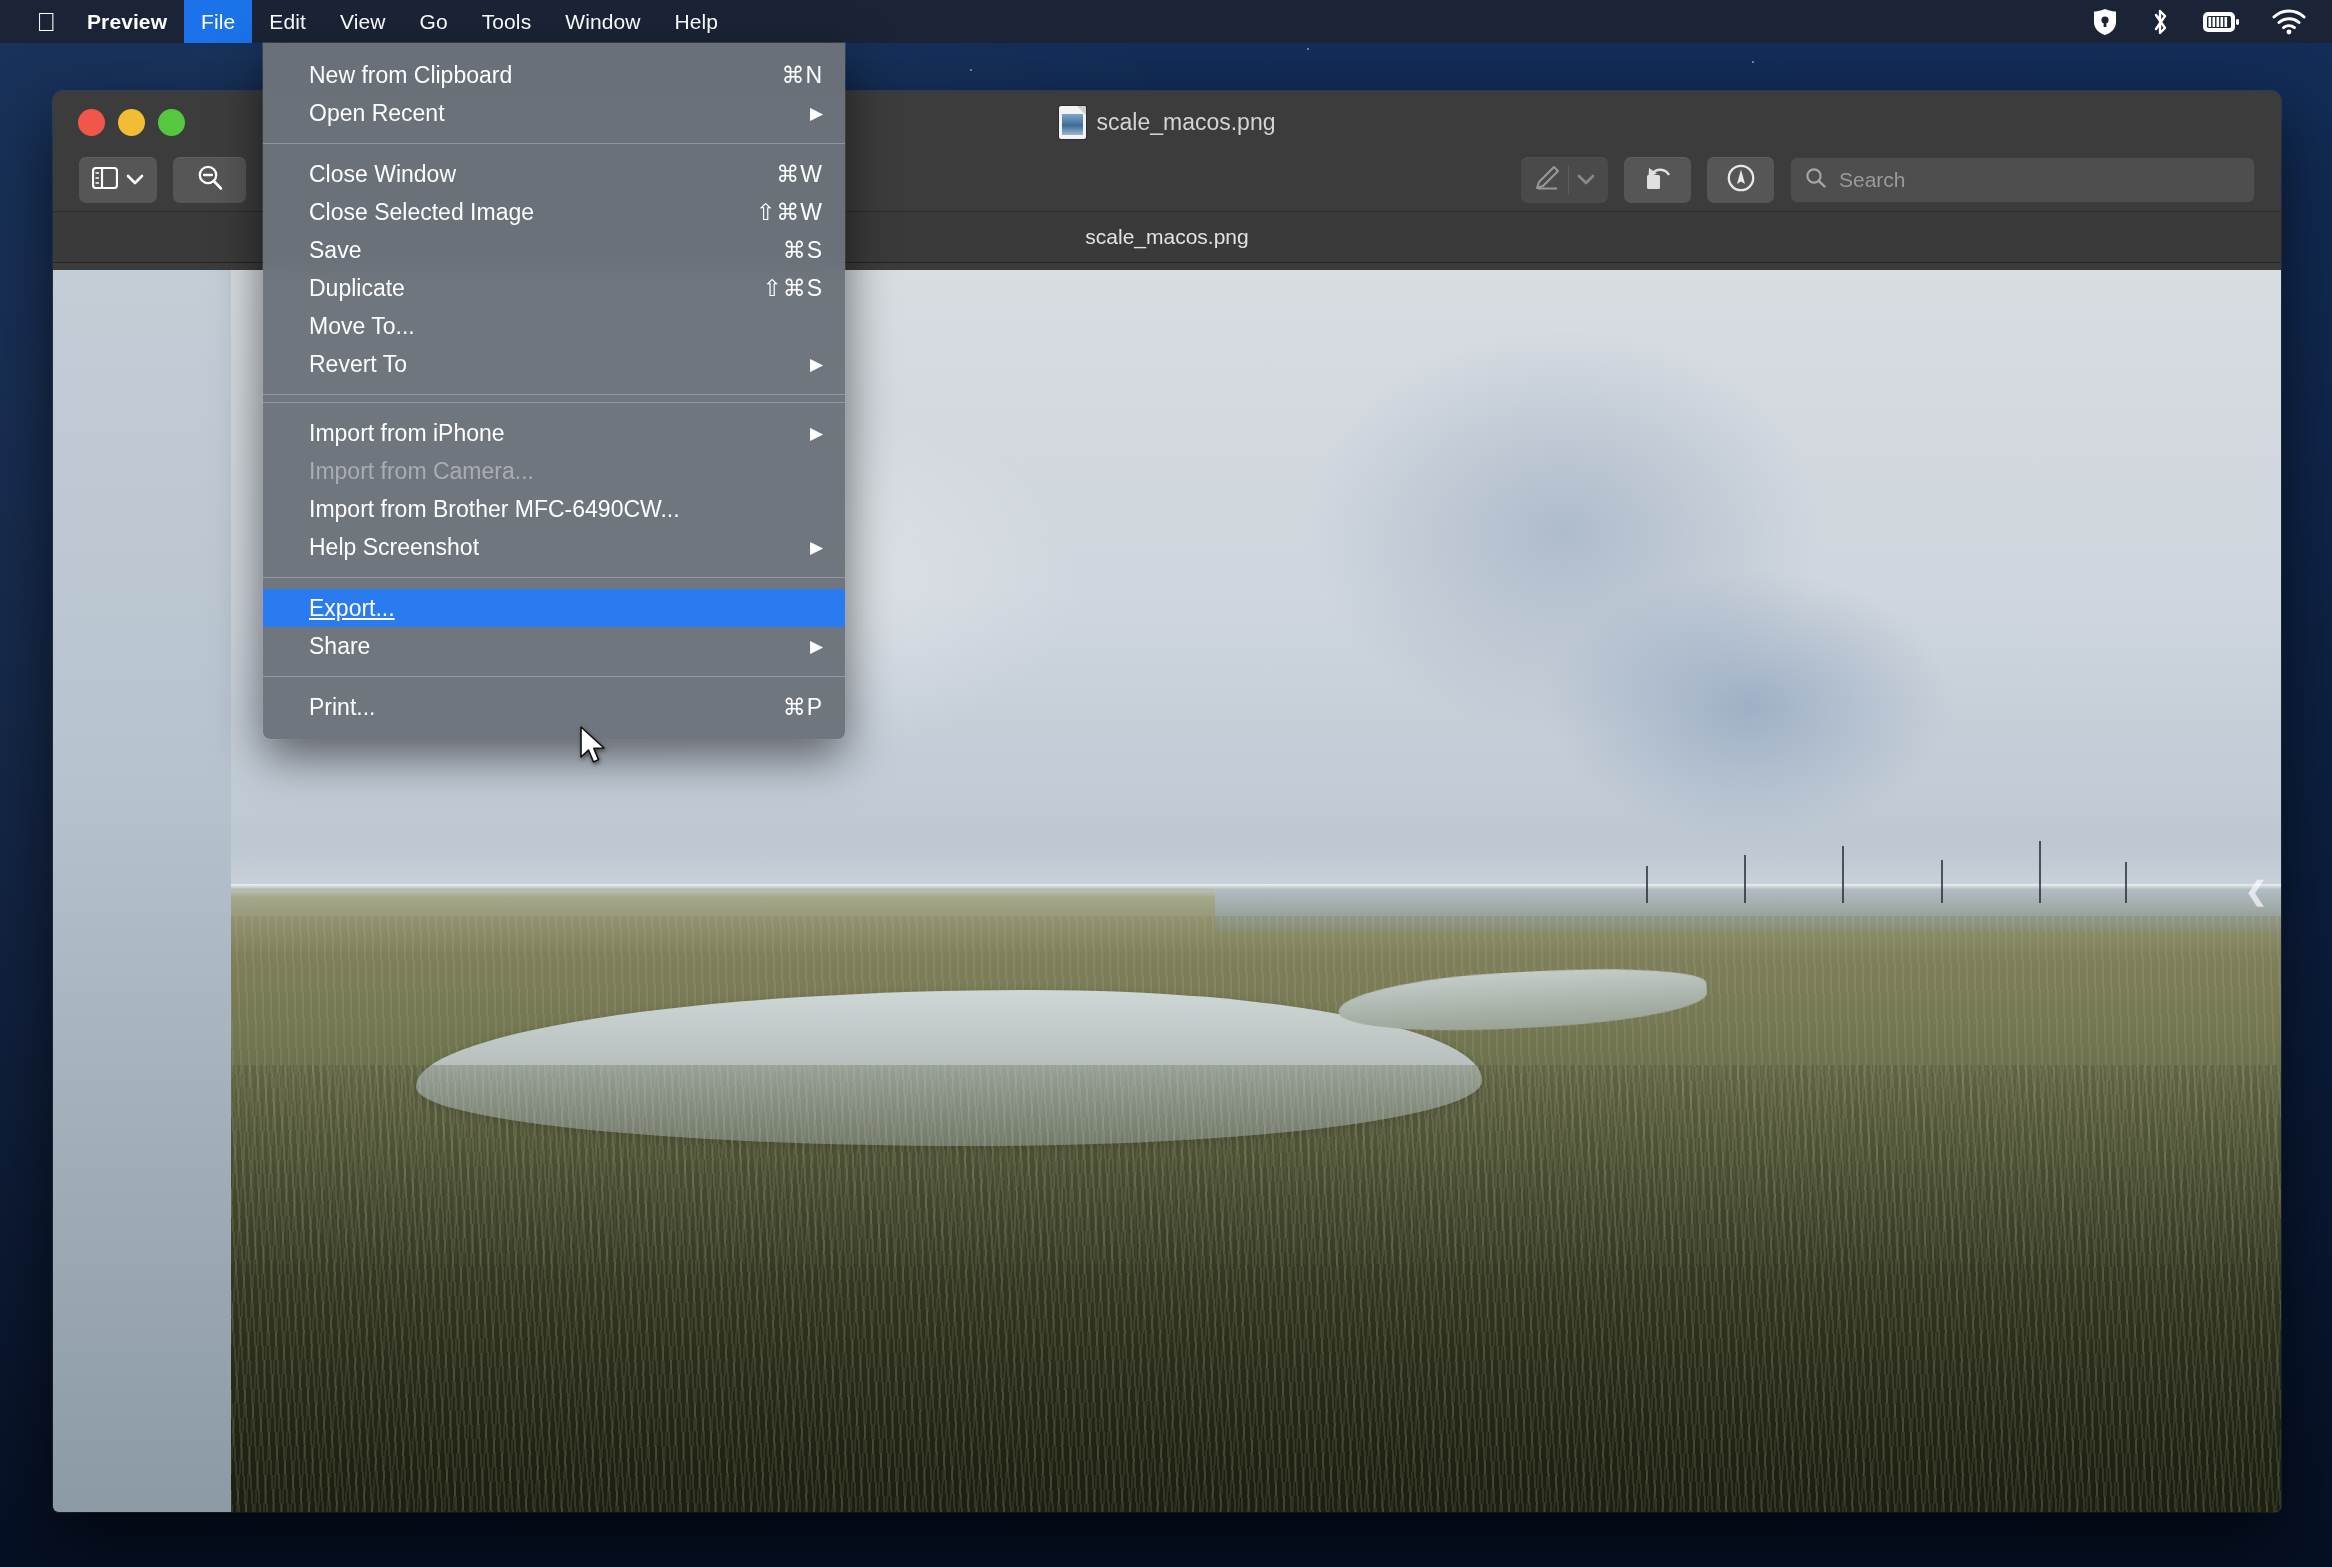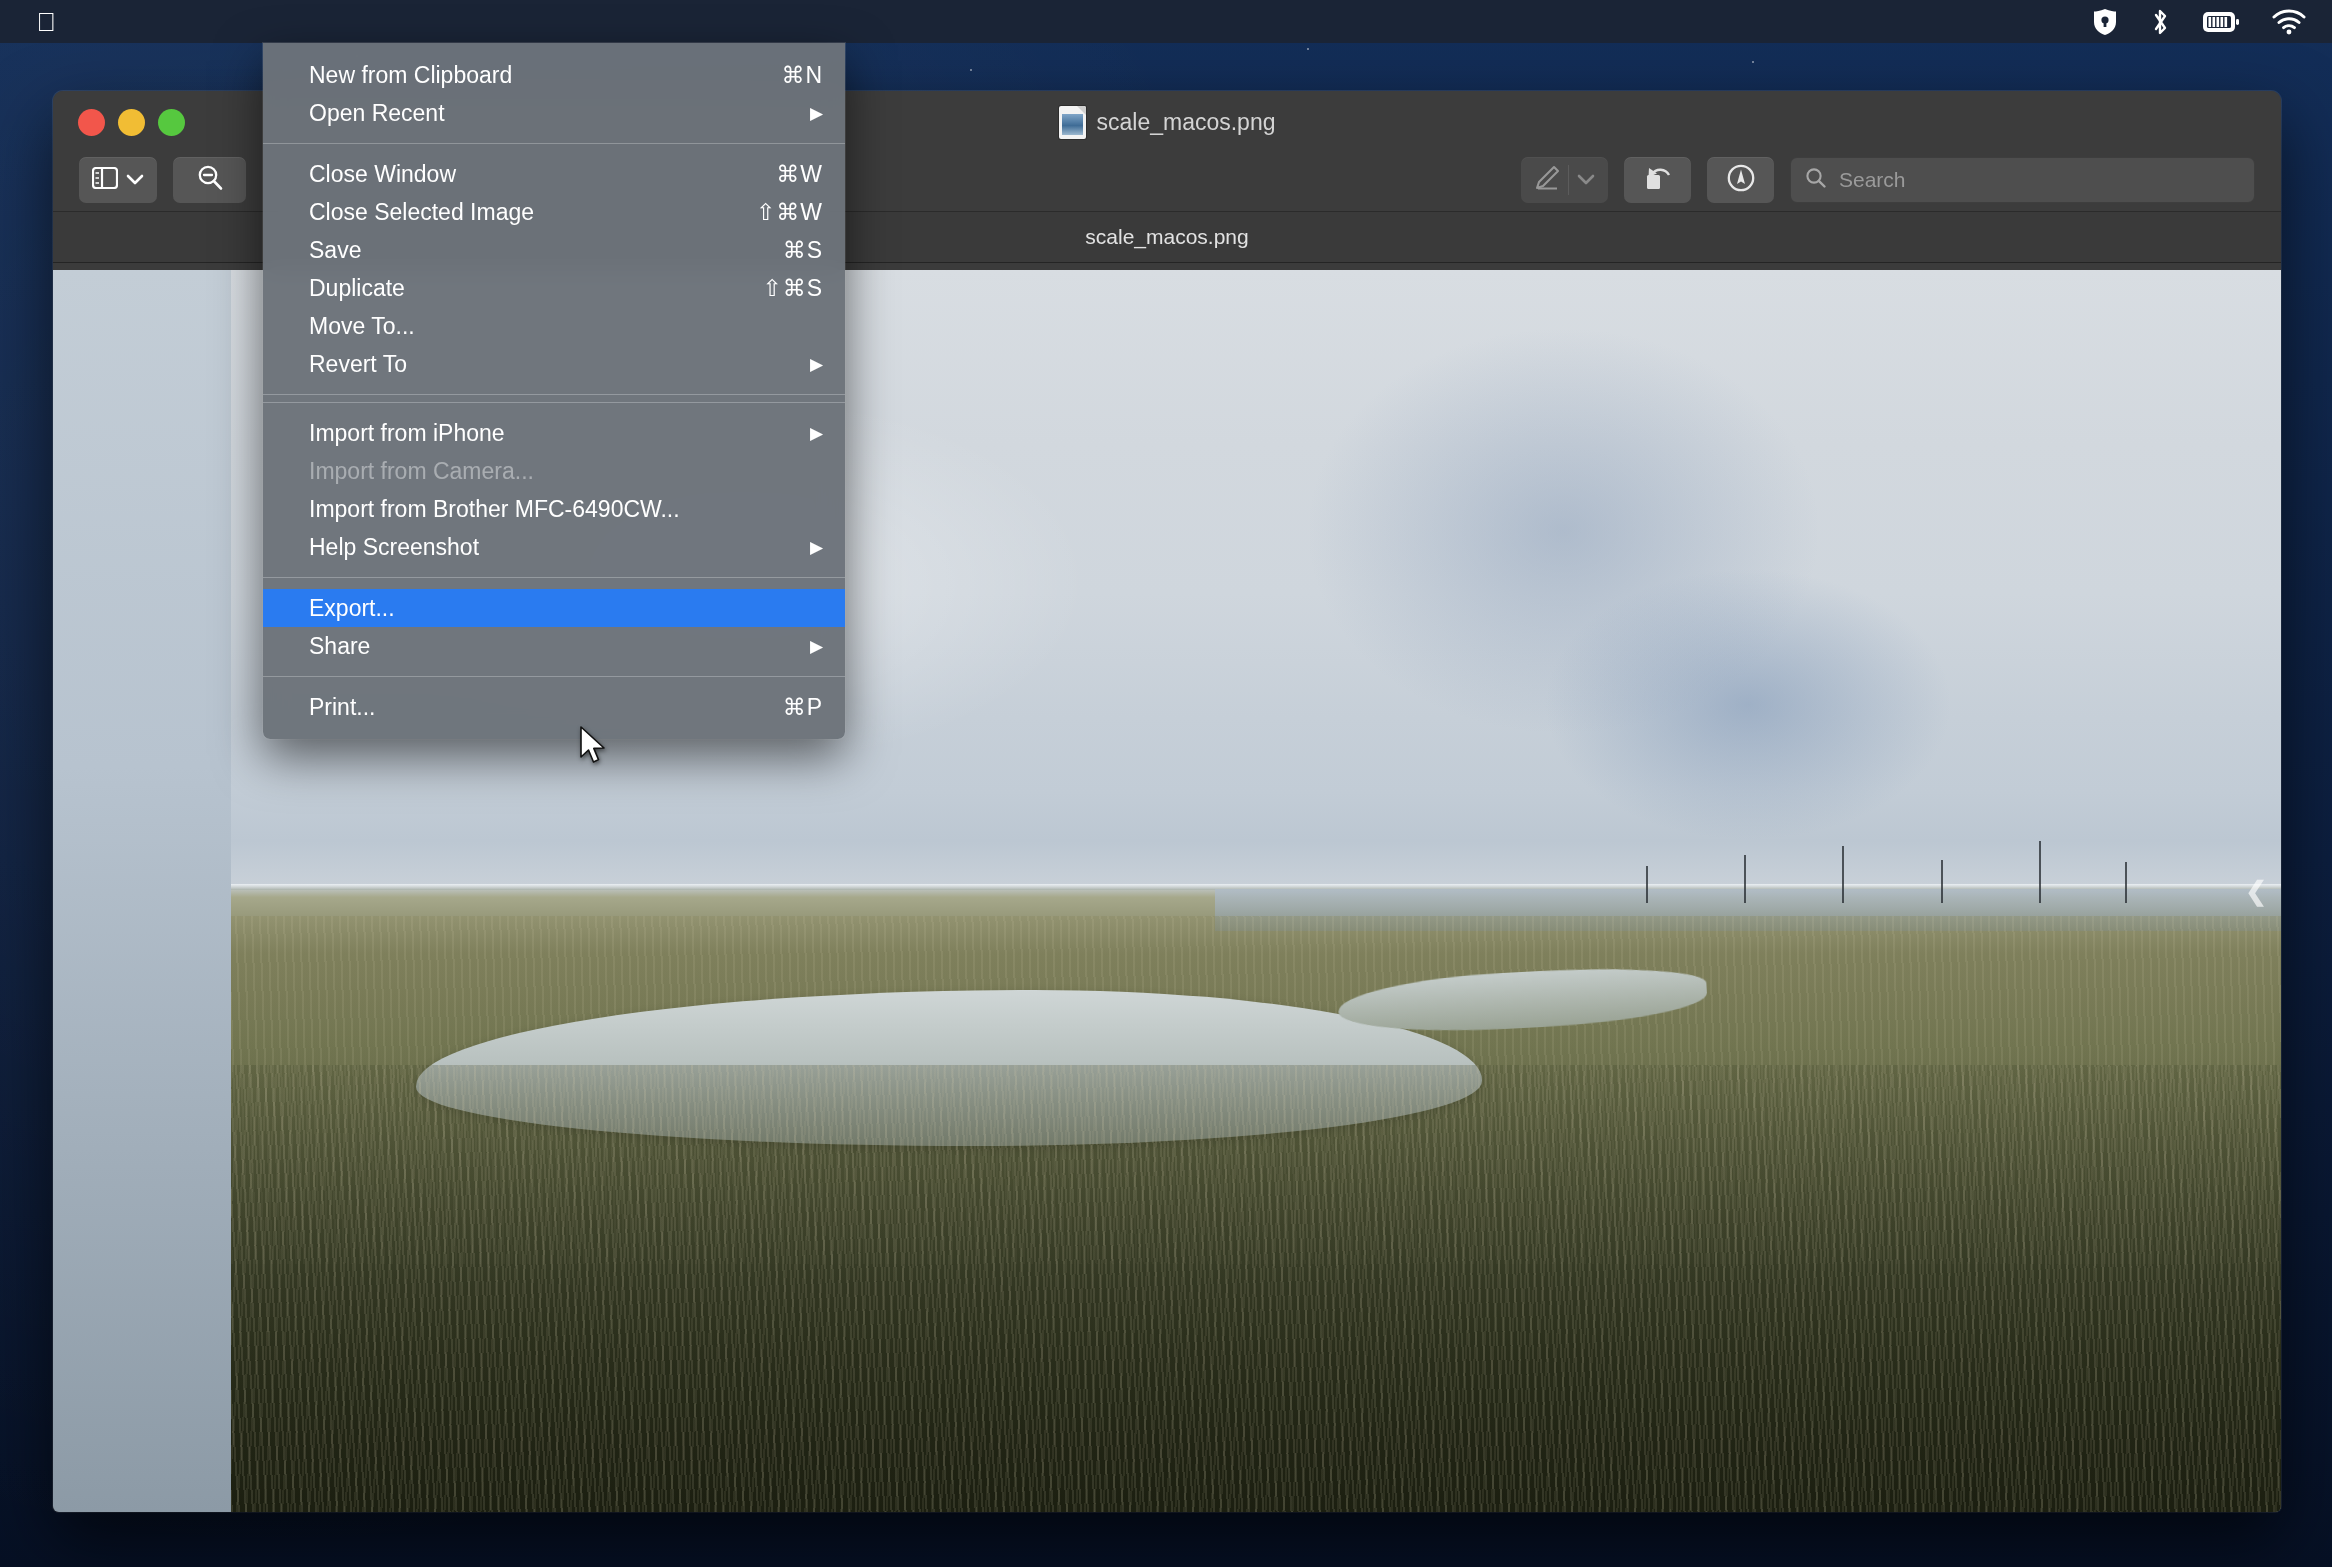--- a/index.html
+++ b/index.html
@@ -229,21 +229,21 @@
   #filemenu .grp{ padding:4px 0; }
   .mi{
     height:38px; display:flex; align-items:center;
     padding:0 22px 0 46px; white-space:nowrap;
     position:relative;
   }
   .mi .lbl{ flex:1; }
   .mi .sc{ color:#ffffff; letter-spacing:1px; font-size:23px; }
   .mi .arrow{ font-size:17px; color:#ffffff; }
   .mi.disabled .lbl{ color:rgba(255,255,255,.40); }
-  .mi.selected{ background:#2a7bf0; }
+  .mi.selected{ background:#2a7bf0;text-decoration:underline; }
   .msep{
     height:1px; background:rgba(255,255,255,.26);
     margin:7px 0 7px 0;
   }
 
   
   #cursor{
     position:absolute; left:579px; top:726px; z-index:80;
     pointer-events:none;
     filter:drop-shadow(1px 2px 2px rgba(0,0,0,.5));
@@ -373,20 +373,30 @@
           <div class="pole" style="left:88%;height:66%"></div>
         </div>
       </div>
       <div id="right-arrow">❮</div>
     </div>
   </div>
 </div>
 
 <div id="menubar">
   <div class="mb-apple"></div>
+  <div id="menubar-items" style="display: flex; align-items: center;">
+      <div class="mb-item app-name">Preview</div>
+      <div class="mb-item active">File</div>
+      <div class="mb-item">Edit</div>
+      <div class="mb-item">View</div>
+      <div class="mb-item">Go</div>
+      <div class="mb-item">Tools</div>
+      <div class="mb-item">Window</div>
+      <div class="mb-item">Help</div>
+    </div>
   <div id="menubar-right">
     <span class="mb-status">
       <svg width="26" height="28" viewBox="0 0 26 28">
           <path d="M13 1 C8 3 4 3.5 2 3.5 L2 14 C2 21 7.5 25.5 13 27 C18.5 25.5 24 21 24 14 L24 3.5 C22 3.5 18 3 13 1 Z" fill="#fff"></path>
           <circle cx="13" cy="12" r="3.6" fill="#1a2436"></circle>
           <rect x="11.6" y="12" width="2.8" height="7" fill="#1a2436"></rect>
         </svg>
     </span>
     <span class="mb-status">
       <svg width="20" height="30" viewBox="0 0 20 30">

